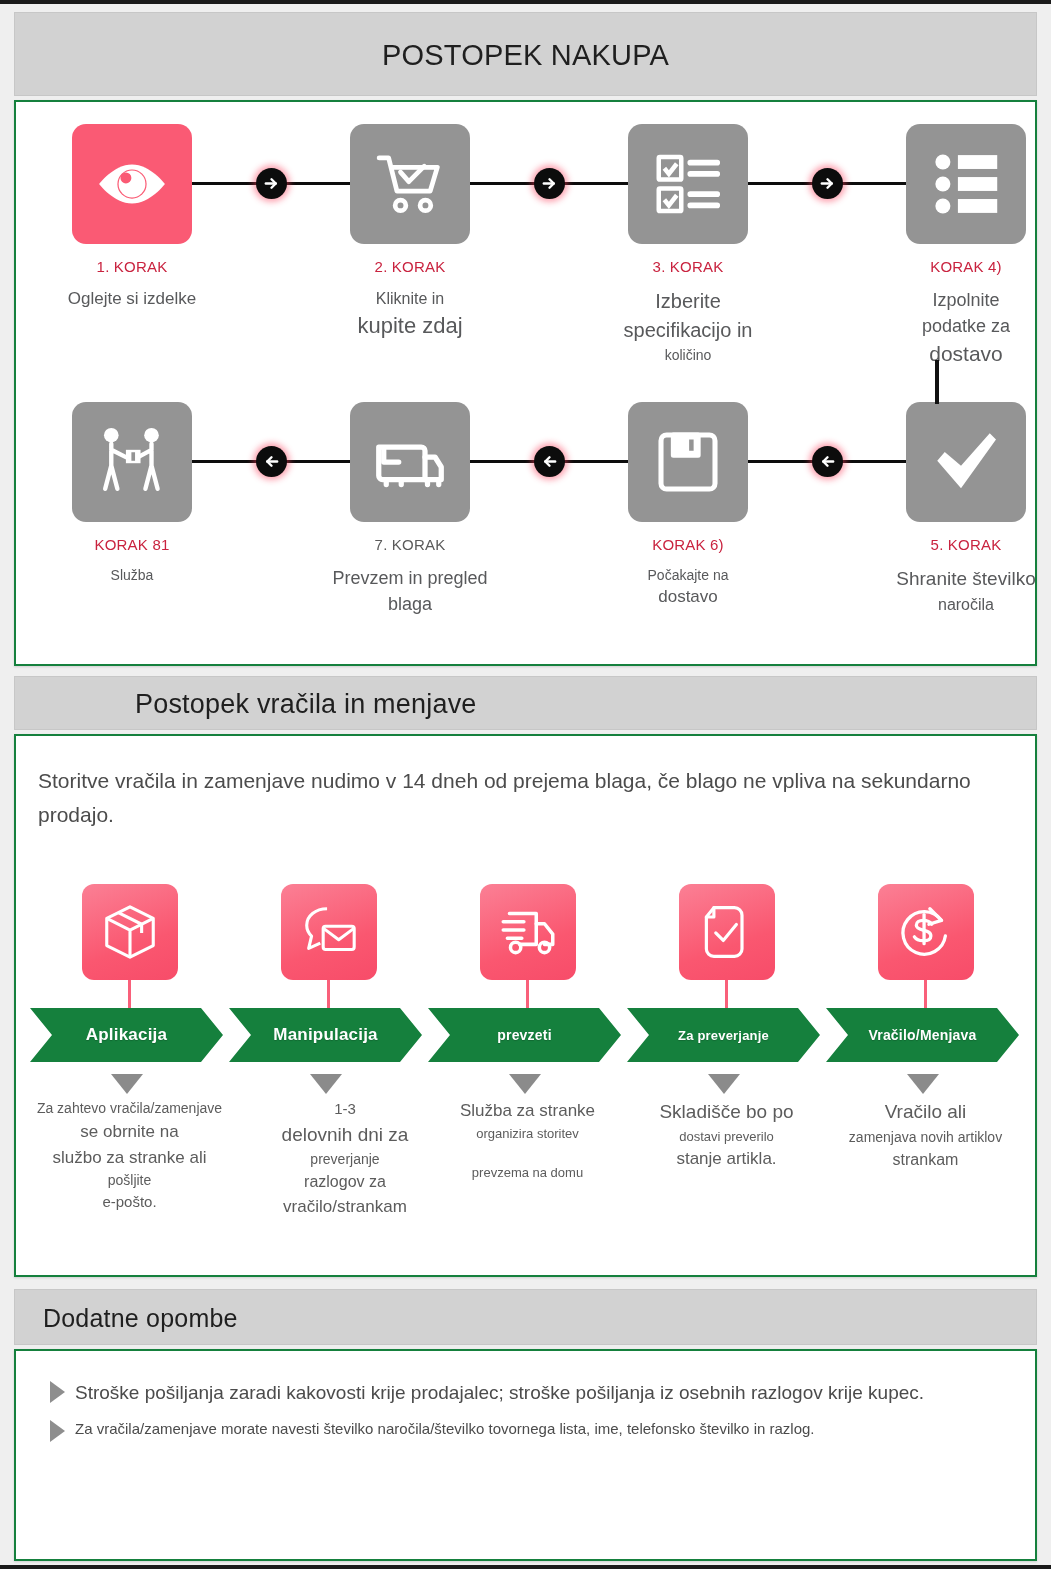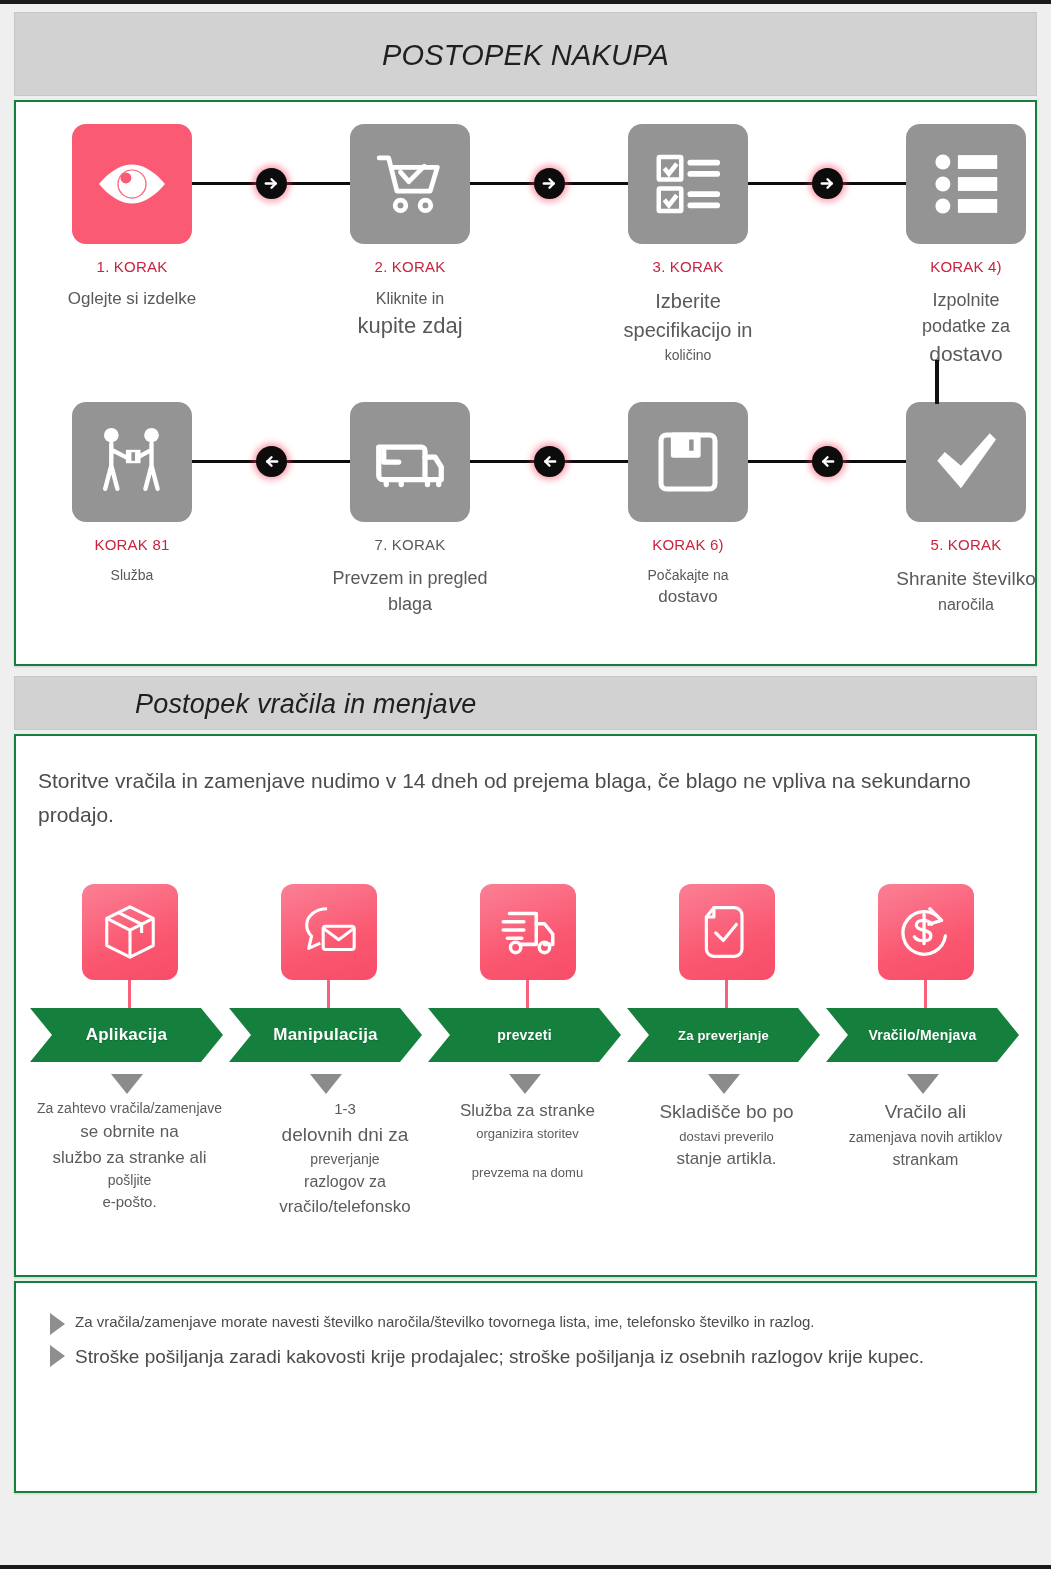--- a/index.html
+++ b/index.html
@@ -27,21 +27,20 @@
     background:#d2d2d2;
     border:1px solid #c7c7c7;
     box-sizing:border-box;
     position:relative;
   }
   .bar.center{text-align:center;}
   .bar-title{
     color:#1f1f1f;
     font-weight:400;
     letter-spacing:.2px;
-    font-style:italic;
   }
   .panel{
     background:#fff;
     border:2px solid #15803d;
     box-sizing:border-box;
     position:relative;
     box-shadow:0 1px 2px rgba(0,0,0,.13);
   }
 
   
@@ -352,21 +351,21 @@
           </div>
           <div class="chev" style="left: 213px; width: 193px;">
             <span style="font-size: 17px;">Manipulacija</span>
           </div>
           <div class="tri" style="left: 293.5px;"></div>
           <div class="rdesc" style="left: 224px;">
             <div style="font-size: 15px;">1-3</div>
             <div style="font-size: 19px;">delovnih dni za</div>
             <div style="font-size: 14px;">preverjanje</div>
             <div style="font-size: 16px;">razlogov za</div>
-            <div style="font-size: 17px;">vračilo/telefonsko</div>
+            <div style="font-size: 17px;">vračilo/strankam</div>
           </div>
           <div class="rcol" style="left: 411.5px;">
             <div class="rtile">
               <svg width="66" height="66" viewBox="0 0 64 64" fill="none" stroke="#ffffff" stroke-width="3.4" stroke-linejoin="round" stroke-linecap="round">
                 <path d="M14 14h26v30H24"></path>
                 <path d="M40 24h8l8 10v10h-8"></path>
                 <path d="M8 22h20M8 30h20M12 38h14"></path>
                 <circle cx="20" cy="47" r="5"></circle>
                 <circle cx="48" cy="47" r="5"></circle>
               </svg>
@@ -418,28 +417,31 @@
           </div>
           <div class="tri" style="left: 890.5px;"></div>
           <div class="rdesc" style="left: 804.5px;">
             <div style="font-size: 19px;">Vračilo ali</div>
             <div style="font-size: 14px;">zamenjava novih artiklov</div>
             <div style="font-size: 16px;">strankam</div>
           </div>
         </div>
     </div>
 
+    <div class="bar" id="sec3-bar">
+      <span class="bar-title">Dodatne opombe</span>
+    </div>
 
     <div class="panel" id="sec3-panel">
       <div class="notes" id="notes-list">
           <div class="note">
             <div class="bullet"></div>
-            <div class="note-text" style="font-size: 15px;">Za vračila/zamenjave morate navesti številko naročila/številko tovornega lista, ime, telefonsko številko in razlog.</div>
+            <div class="note-text" style="font-size: 19px;">Stroške pošiljanja zaradi kakovosti krije prodajalec; stroške pošiljanja iz osebnih razlogov krije kupec.</div>
           </div>
           <div class="note">
             <div class="bullet"></div>
-            <div class="note-text" style="font-size: 19px;">Stroške pošiljanja zaradi kakovosti krije prodajalec; stroške pošiljanja iz osebnih razlogov krije kupec.</div>
+            <div class="note-text" style="font-size: 15px;">Za vračila/zamenjave morate navesti številko naročila/številko tovornega lista, ime, telefonsko številko in razlog.</div>
           </div>
         </div>
     </div>
 
   </div>
 </div>
 
 </body></html>

